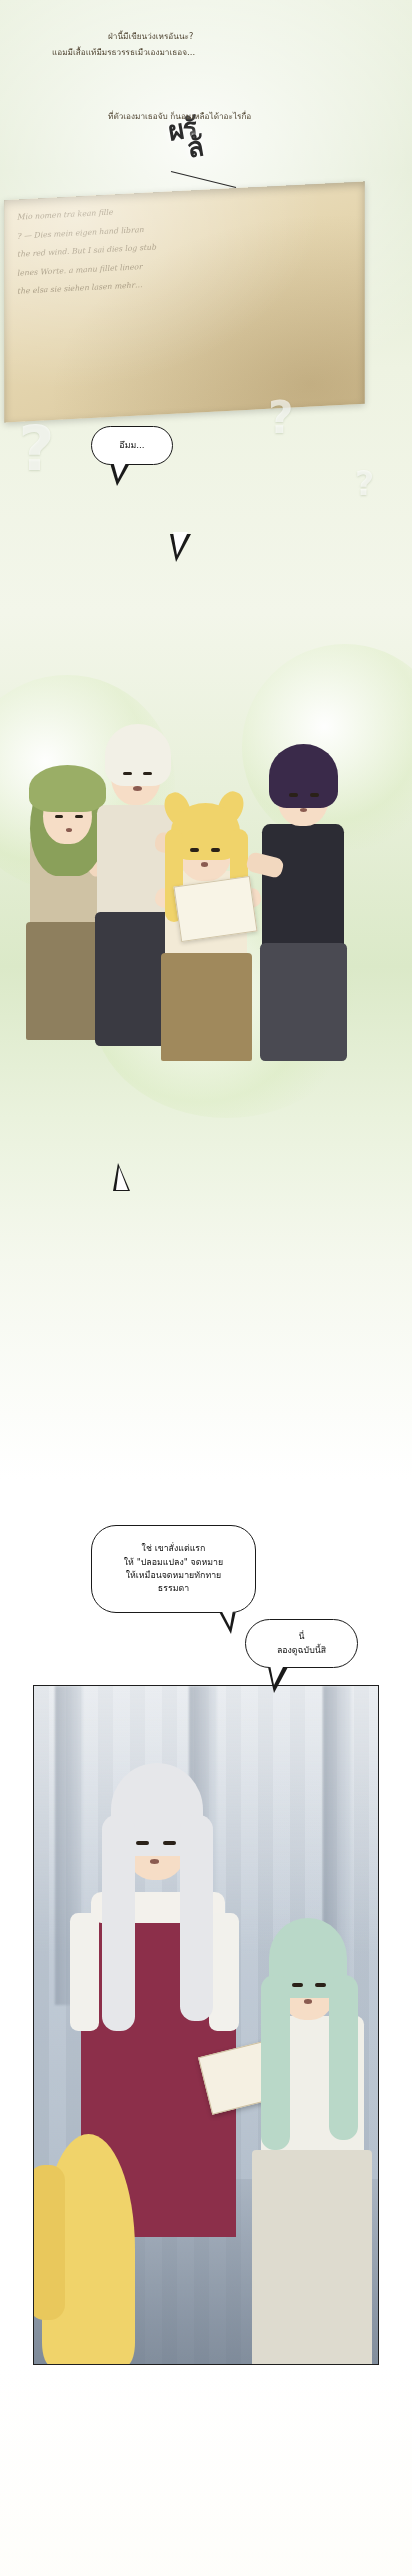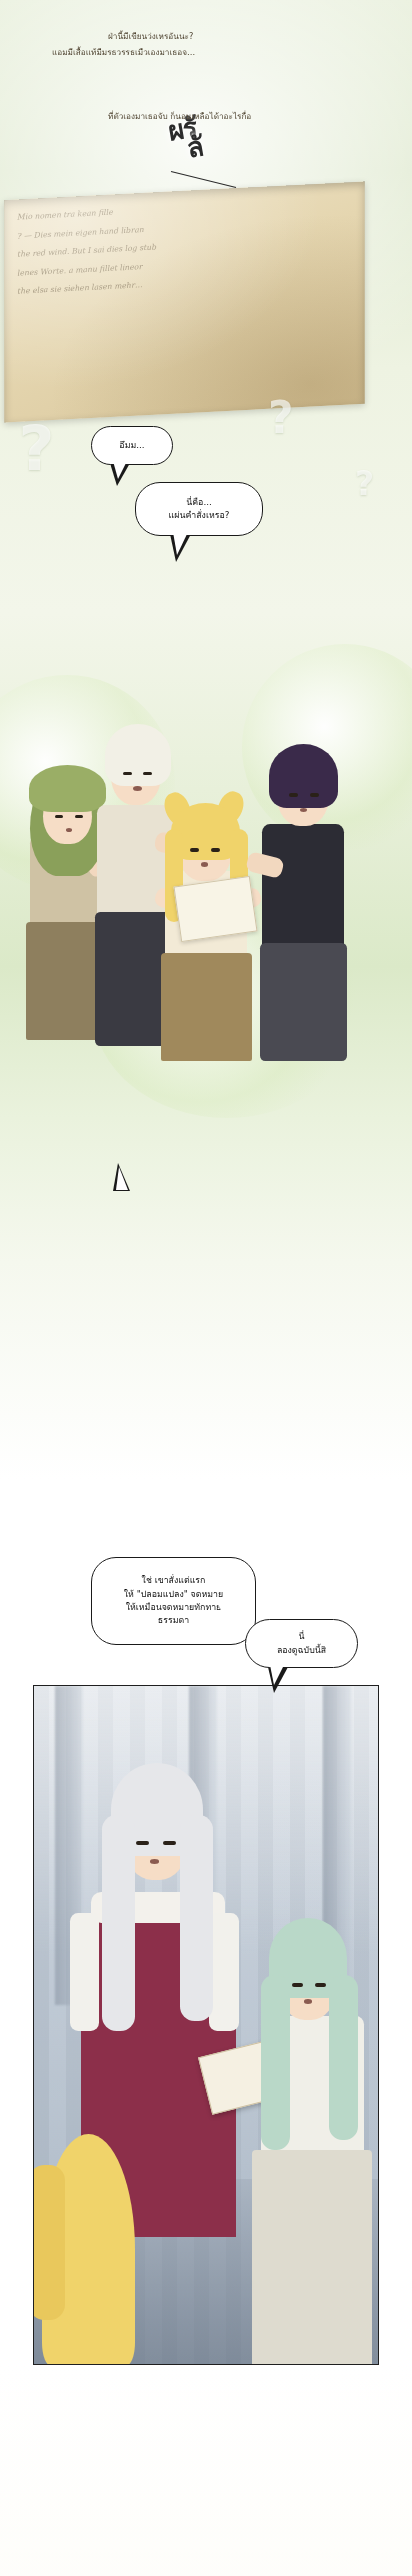--- a/index.html
+++ b/index.html
@@ -231,21 +231,21 @@
     position: absolute;
     left: 116px; top: 1167px;
     width: 0; height: 0;
     border-left: 3.6px solid transparent;
     border-right: 9.3px solid transparent;
     border-bottom: 23px solid #ffffff;
     z-index: 31;
   }
 
   
-  #bubble-first { left: 91px; top: 1525px; width: 165px; height: 88px; margin-top: 32px; }
+  #bubble-first { left: 91px; top: 1525px; width: 165px; height: 88px; }
   #tail-first {
     left: 216px; top: 1606px;
     border-left: 15.5px solid transparent;
     border-right: 6.2px solid transparent;
     border-top: 28px solid #1a1a1a;
   }
   #tail-first-in {
     position: absolute;
     left: 218px; top: 1604px;
     width: 0; height: 0;
@@ -351,22 +351,20 @@
     <div class="qmark q2">?</div>
     <div class="qmark q3">?</div>
   </div>
 
   <div class="tail" id="tail-hmm"></div>
   <div id="tail-hmm-in"></div>
   <div class="bubble" id="bubble-hmm">อึมม...</div>
 
   <div class="tail" id="tail-this-is"></div>
   <div id="tail-this-is-in"></div>
-  <div class="bubble" id="bubble-this-is">นี่คือ...
-แผ่นคำสั่งเหรอ?</div>
 
   <div class="panel-group">
     <div class="leafglow lg1"></div>
     <div class="leafglow lg2"></div>
     <div class="leafglow lg3"></div>
 
     <div class="ch">
       <div class="body" style="left:30px; top:222px; width:72px; height:108px; background:#cfc2a4;"></div>
       <div class="skirt" style="left:26px; top:309px; width:82px; height:118px; background:#8e7f5e;"></div>
       <div class="arm" style="left:88px; top:242px; width:38px; height:18.5px; background:#f2d8bf; transform:rotate(-14deg);"></div>

